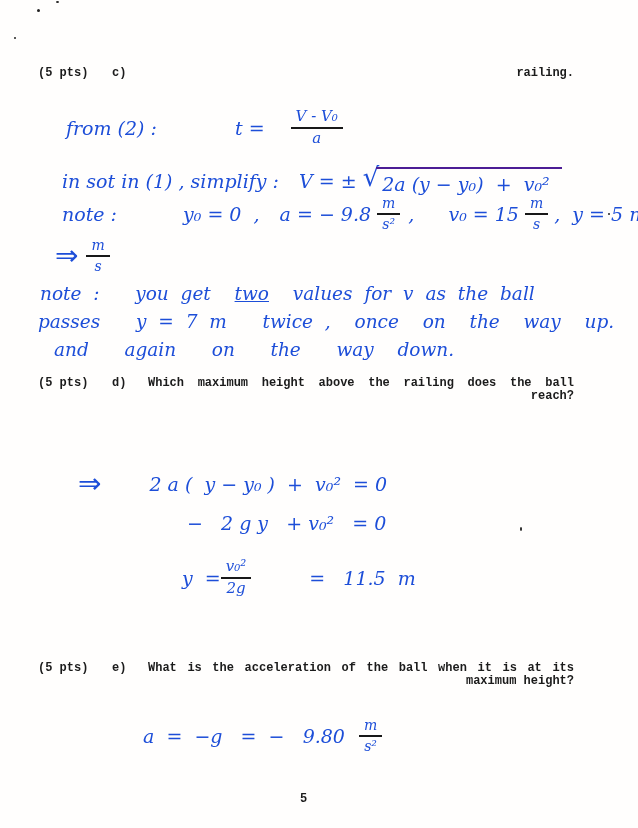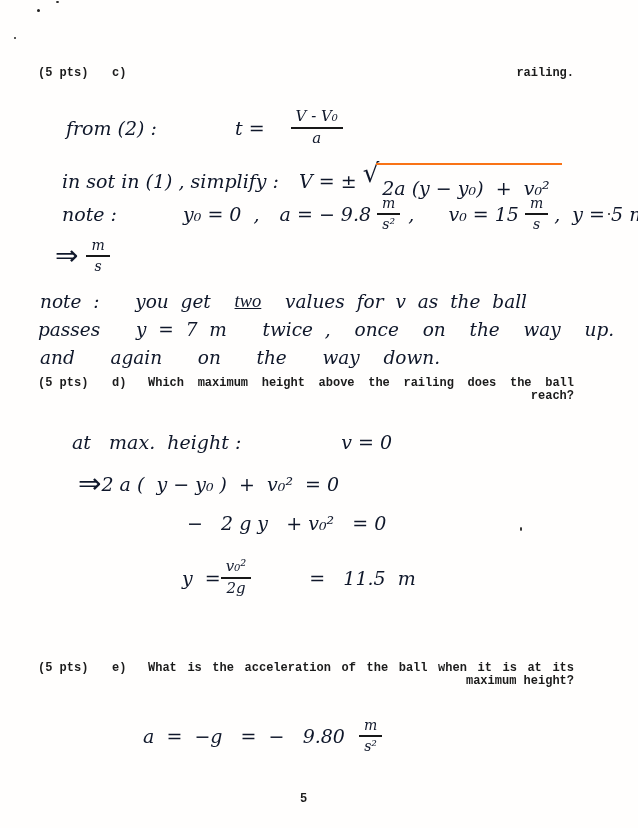--- a/index.html
+++ b/index.html
@@ -20,45 +20,45 @@
   .qline1 { text-align:justify; text-align-last:justify; }
   .qline2 { text-align:right; }
 
   
   .hw {
     position:absolute;
     display:flex; align-items:center;
     font-family:"DejaVu Serif", serif;
     font-style:italic;
     font-size:19px;
-    color:#0f172a;
+    color:#1d4ed8;
   }
   .hw span { white-space:pre; }
 
   .frac { display:inline-flex; flex-direction:column; align-items:center; line-height:1.05; text-align:center; }
   .frac .num { border-bottom:2px solid #181818; padding:0 5px 2px 5px; }
   .frac .den { padding-top:2px; }
   .ufrac { font-size:14px; }           
   .bfrac { font-size:15px; }           
 
   .sqrt { display:inline-flex; align-items:flex-start; }
   .sqrt-sign { font-size:26px; line-height:20px; font-style:normal; margin-right:-3px; }
-  .sqrt-body { border-top:2px solid #f97316; padding:12px 12px 0 6px; }
+  .sqrt-body { border-top:2px solid #4c1d95; padding:4px 12px 0 6px; }
 
   .arrow { font-family:"DejaVu Sans", sans-serif; font-style:normal; font-size:28px; line-height:1; }
-  .ul { text-decoration:underline;font-family:Liberation Serif, serif; }
+  .ul { text-decoration:underline; }
 
   
   .ml6{margin-left:6px} .ml8{margin-left:8px} .ml14{margin-left:14px}
   .ml20{margin-left:20px} .ml22{} .ml26{margin-left:26px}
-  .ml34{margin-left:34px} .ml42{margin-left:66px} .ml48{}
+  .ml34{margin-left:34px} .ml42{margin-left:66px} .ml48{margin-left:48px}
   .ml58{margin-left:58px} .ml78{margin-left:78px}
   .ml100{margin-left:100px}
 
-  .note { font-size:18.5px; word-spacing:6px;margin-top:8px; }
+  .note { font-size:18.5px; word-spacing:6px; }
 
   .pagenum { position:absolute; left:300px; top:792px; font:bold 12px "Liberation Mono", monospace; }
 
   
   .speck { position:absolute; background:#222; border-radius:50%; }
   .s1{left:37px; top:9px;  width:3px; height:3px;}
   .s2{left:14px; top:37px; width:2px; height:2px;}
   .s3{left:56px; top:1px;  width:3px; height:2px;}
   .s4{left:520px;top:527px;width:2px; height:4px;}
   .s5{left:608px;top:213px;width:2px; height:2px;}
@@ -126,37 +126,33 @@
   </div>
 
   <div class="hw note" style="left:40px; top:283px;">
     <span>note :   you get  </span>
       <span class="ul">two</span>
       <span>  values for v as the ball</span>
   </div>
   <div class="hw note" style="left:38px; top:311px;">
     <span>passes   y = 7 m   twice ,  once  on  the  way  up.</span>
   </div>
-  <div class="hw note" style="left:40px; top:339px;align-items:center;">
+  <div class="hw note" style="left:54px; top:339px;align-items:center;">
     <span>and   again   on   the   way  down.</span>
   </div>
 
   <div class="qblock" style="top:377px;">
     <span class="qpts">(5 pts)</span>
     <span class="qlabel">d)</span>
     <div class="qtext">
       <div class="qline1">Which maximum height above the railing does the ball</div>
       <div class="qline2">reach?</div>
     </div>
   </div>
 
-  <div class="hw" style="left:72px; top:422px; height:40px;">
-    <span>at   max.  height :</span>
-    <span class="ml100">v = 0</span>
-  </div>
 
   <div class="hw" style="left:78px; top:464px; height:40px;">
     <span class="arrow">⇒</span>
     <span class="ml48">2 a (  y − y₀ )  +  v₀²  = 0</span>
   </div>
 
   <div class="hw" style="left:187px; top:503px; height:40px;">
     <span>−   2 g y   + v₀²   = 0</span>
   </div>
 

